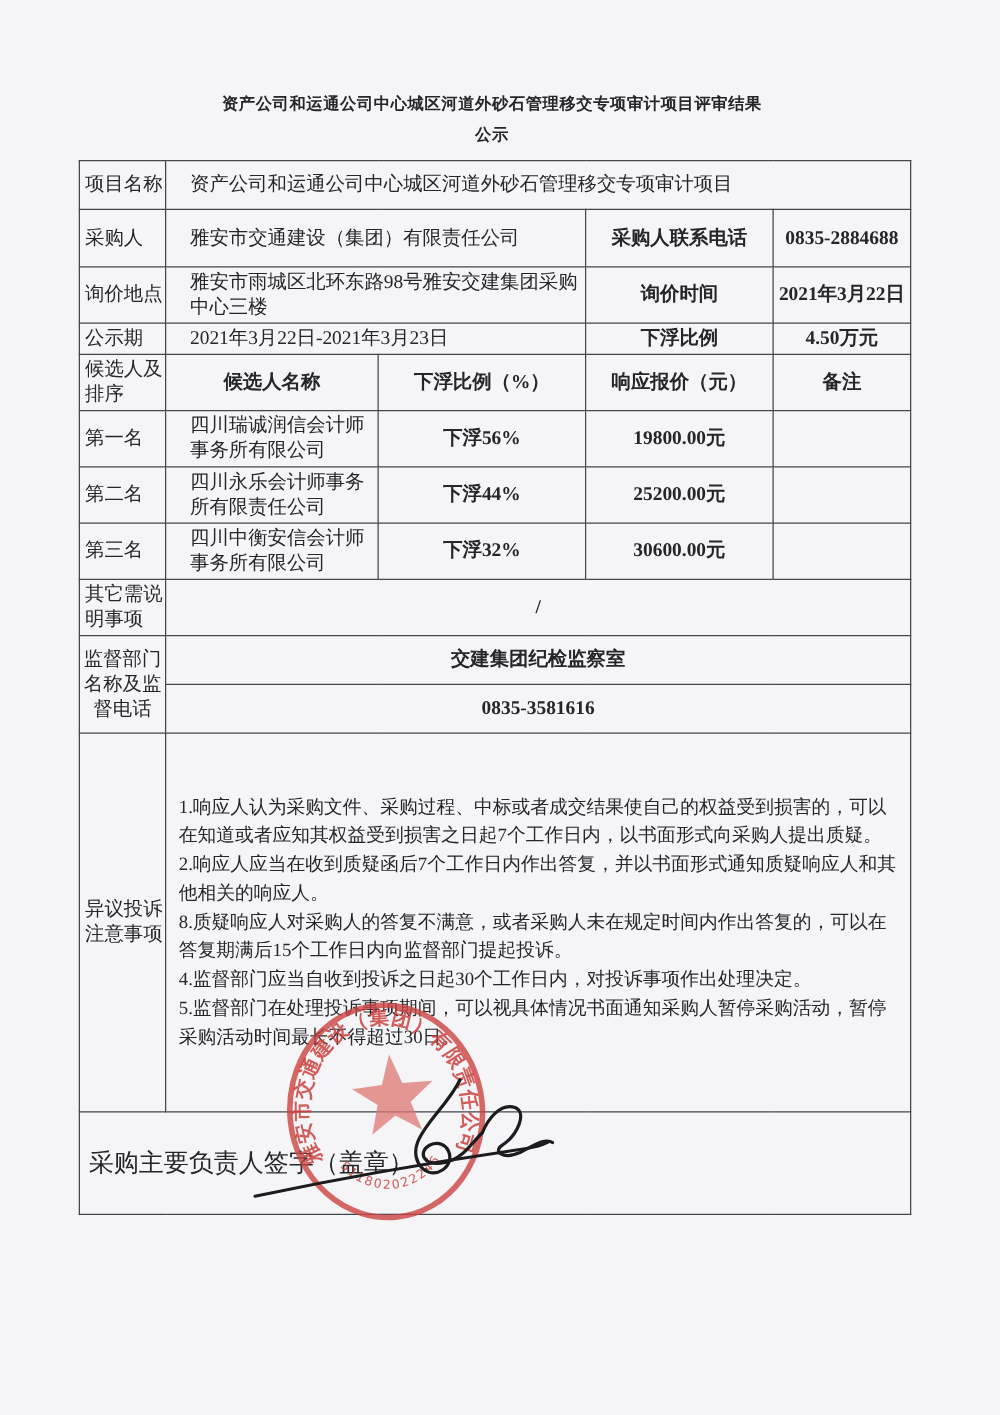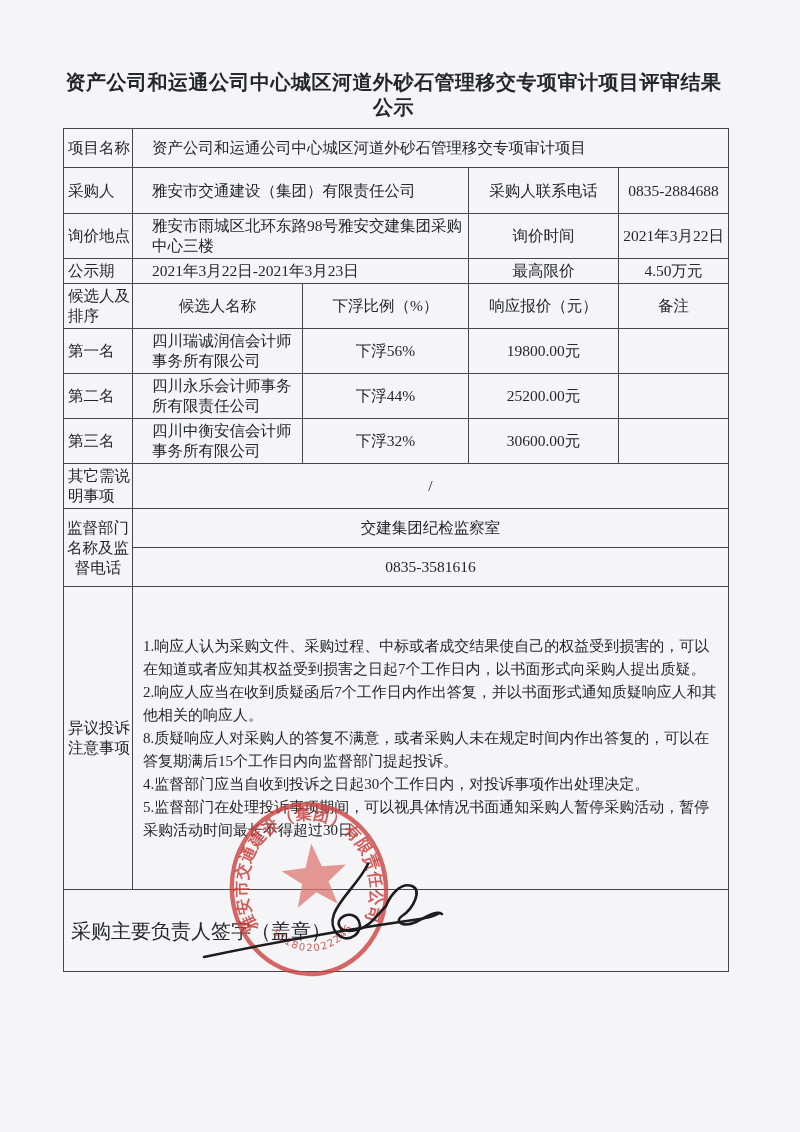--- a/index.html
+++ b/index.html
@@ -8,37 +8,37 @@
     width:800px;height:1132px;
     margin:0 auto;
     background:#f5f5f7;
     font-family:"Liberation Serif","DejaVu Serif",serif;
     color:#24262a;
     overflow:hidden;
   }
   .doc-title{
     position:absolute;top:70px;left:27px;right:40px;
     margin:0;text-align:center;
-    font-size:20px;line-height:25px;font-weight:bold;
+    font-size:13px;line-height:25px;font-weight:bold;
     letter-spacing:.5px;
   }
   table.doc-table{
     position:absolute;left:63px;top:128px;
     width:665px;border-collapse:collapse;table-layout:fixed;
   }
   td{
     border:1.6px solid #43464a;
     padding:2px 4px;
     font-size:15.5px;line-height:20px;
     vertical-align:middle;
     word-break:break-all;
   }
   td.lab{padding-left:4px;padding-right:2px;margin-top:28px;}
   td.lab-center{text-align:center;padding-left:2px;padding-right:2px;margin-left:28px;}
-  td.center{text-align:center;}
+  td.center{text-align:center;font-weight:bold;}
   td.val{padding-left:19px;}
   td.complaint-cell{padding:8px 10px;font-size:15px;line-height:23px;}
   .complaint-cell p{margin:0;}
   td.sign-cell{padding-left:7px;font-size:20px;}
   .seal-svg{position:absolute;left:220px;top:792px;transform:rotate(-6deg);z-index:2;}
   .signature-svg{position:absolute;left:190px;top:840px;z-index:3;}
 </style>
 </head>
 <body>
 
@@ -67,21 +67,21 @@
       </tr>
       <tr style="height:45px">
         <td class="lab">询价地点</td>
         <td class="val" colspan="2">雅安市雨城区北环东路98号雅安交建集团采购中心三楼</td>
         <td class="center">询价时间</td>
         <td class="center">2021年3月22日</td>
       </tr>
       <tr style="height:24px">
         <td class="lab">公示期</td>
         <td class="val" colspan="2">2021年3月22日-2021年3月23日</td>
-        <td class="center">最高限价</td>
+        <td class="center">下浮比例</td>
         <td class="center">4.50万元</td>
       </tr>
       <tr style="height:35px">
         <td class="lab">候选人及排序</td>
         <td class="center">候选人名称</td>
         <td class="center">下浮比例（%）</td>
         <td class="center">响应报价（元）</td>
         <td class="center">备注</td>
       </tr>
       <tr style="height:40px">

